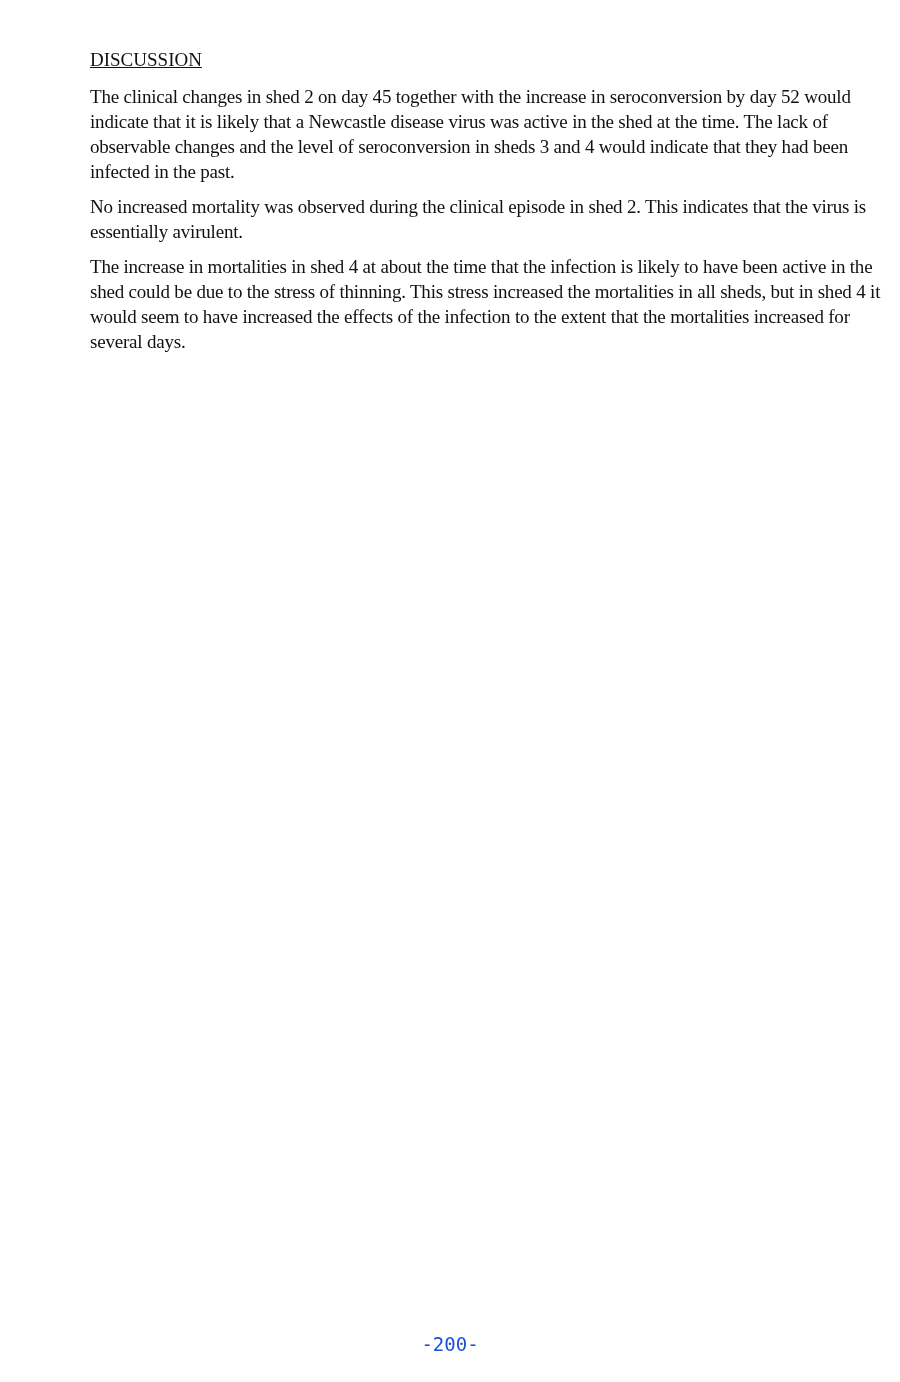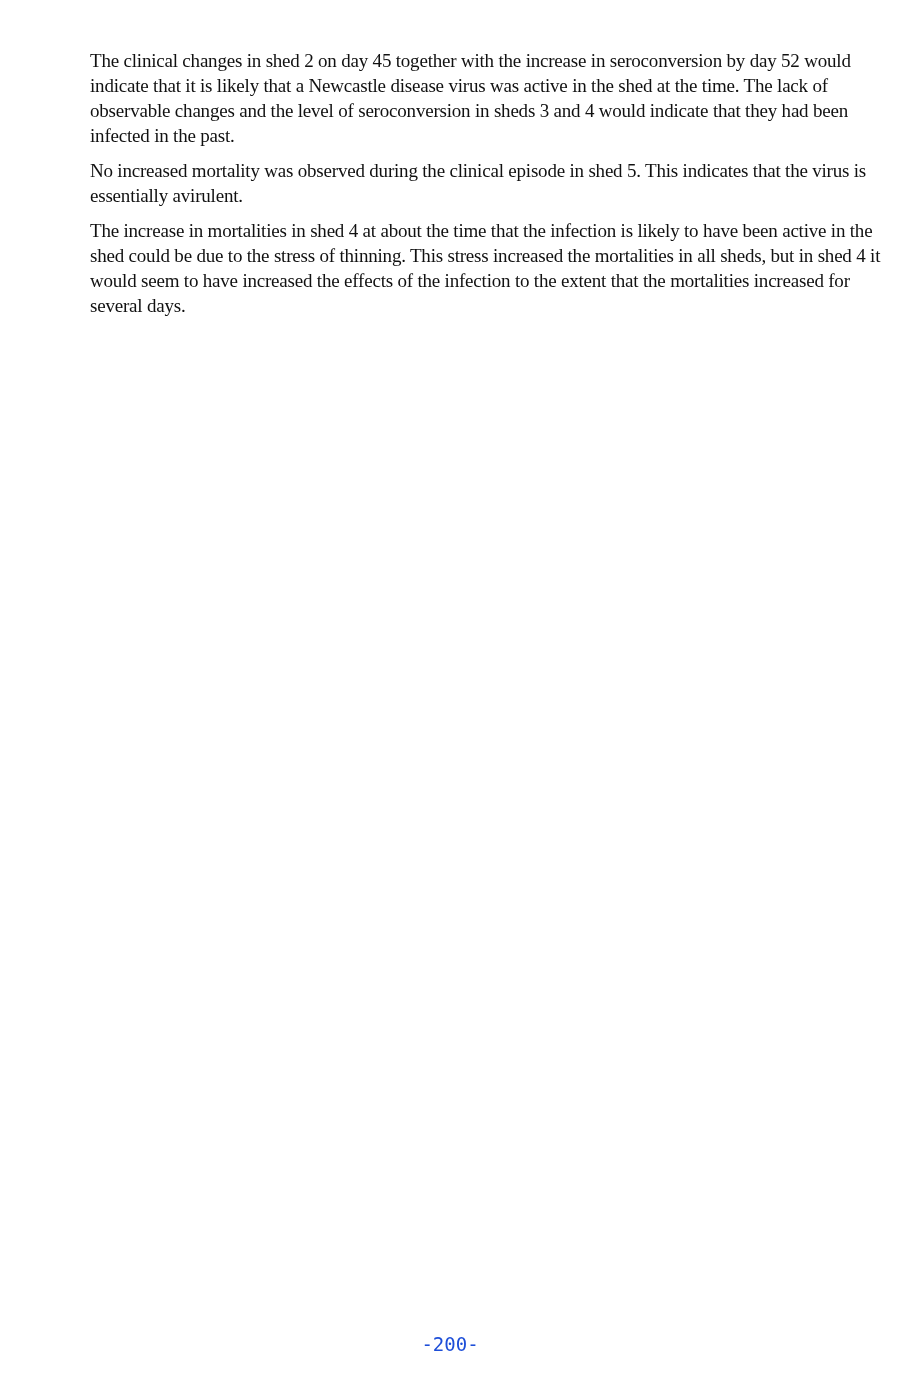--- a/index.html
+++ b/index.html
@@ -19,18 +19,19 @@
   .page-number {
     position: absolute; top: 1333px; left: 0; width: 100%;
     text-align: center; font-family: "DejaVu Sans Mono", monospace;
     font-size: 19px; color: #1d4ed8;
   }
 </style>
 </head>
 <body>
 
 <div class="page">
+  <div class="heading">DISCUSSION</div>
   <p class="para">The clinical changes in shed 2 on day 45 together with the increase in seroconversion by day 52 would indicate that it is likely that a Newcastle disease virus was active in the shed at the time. The lack of observable changes and the level of seroconversion in sheds 3 and 4 would indicate that they had been infected in the past.</p>
-  <p class="para">No increased mortality was observed during the clinical episode in shed 5. This indicates that the virus is essentially avirulent.</p>
+  <p class="para">No increased mortality was observed during the clinical episode in shed 2. This indicates that the virus is essentially avirulent.</p>
   <p class="para">The increase in mortalities in shed 4 at about the time that the infection is likely to have been active in the shed could be due to the stress of thinning. This stress increased the mortalities in all sheds, but in shed 4 it would seem to have increased the effects of the infection to the extent that the mortalities increased for several days.</p>
 </div>
 
 <div class="page-number">-200-</div>
 
 </body></html>

